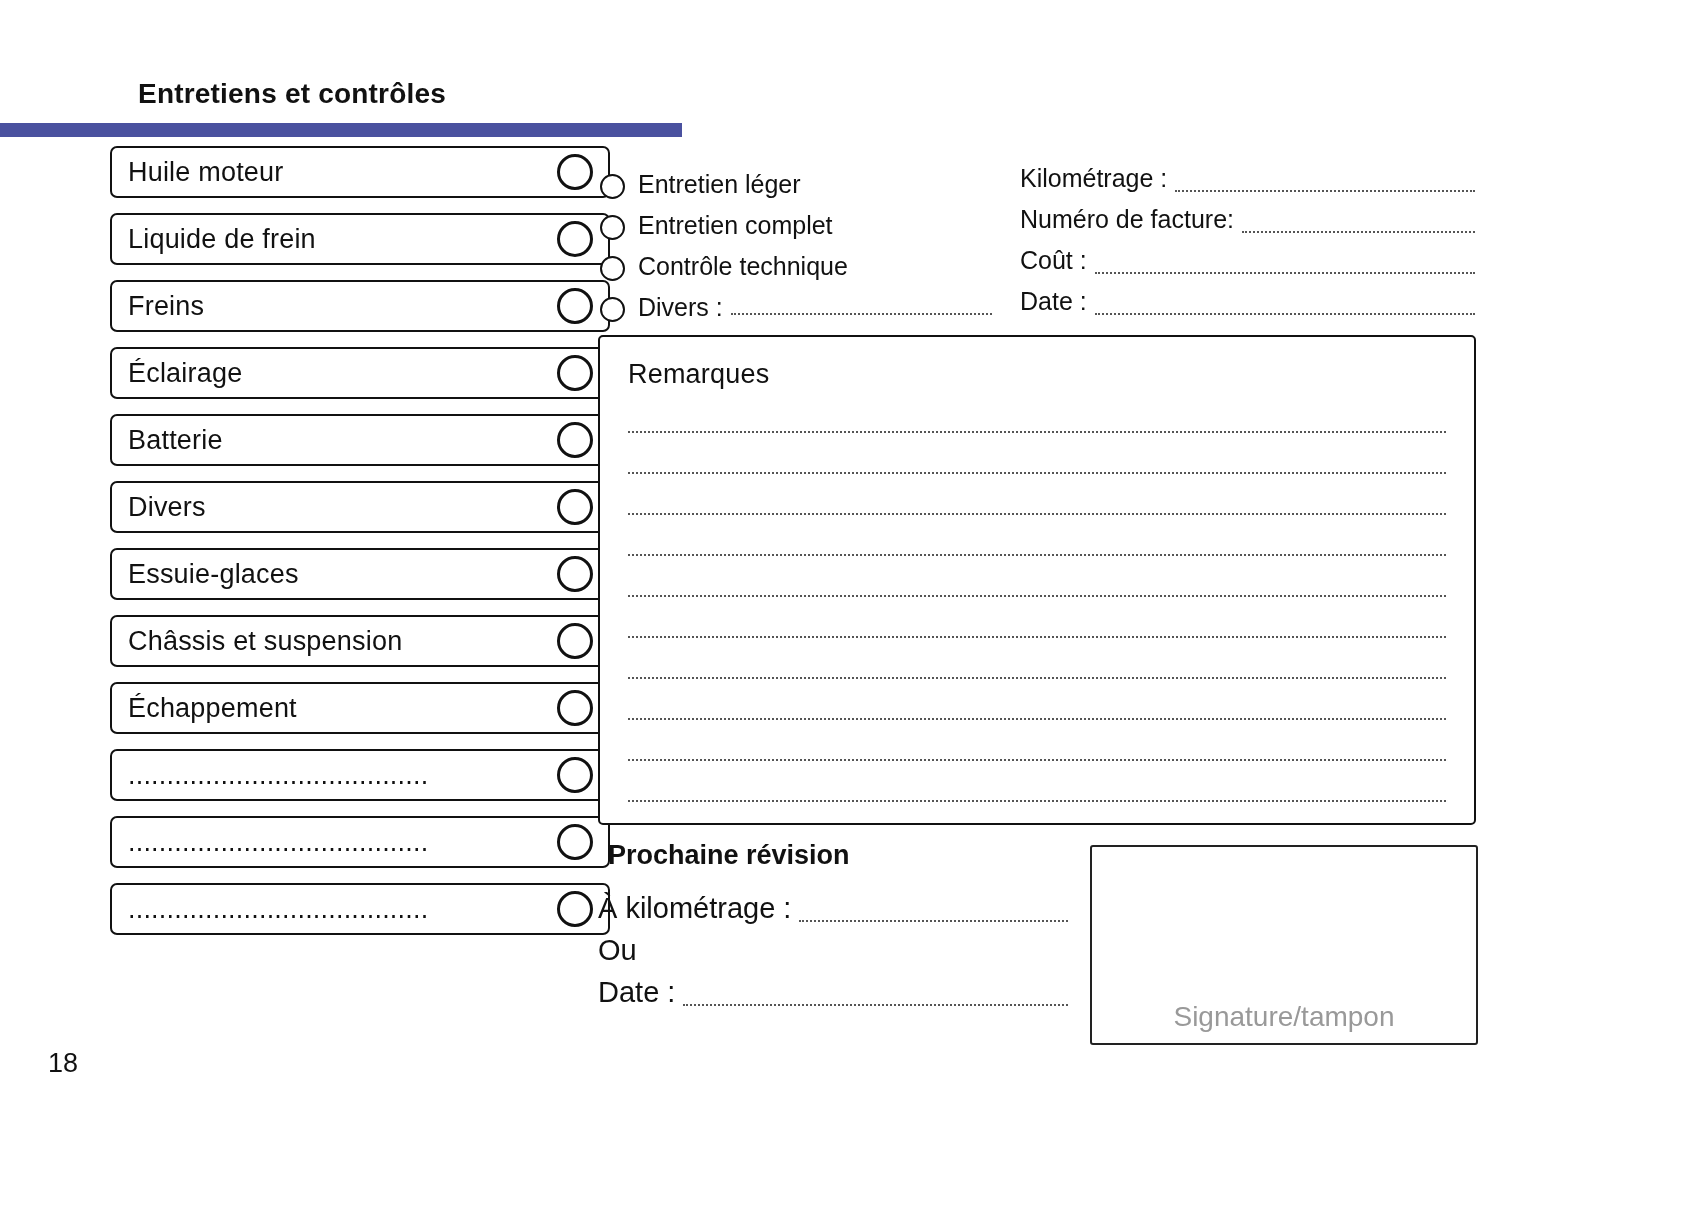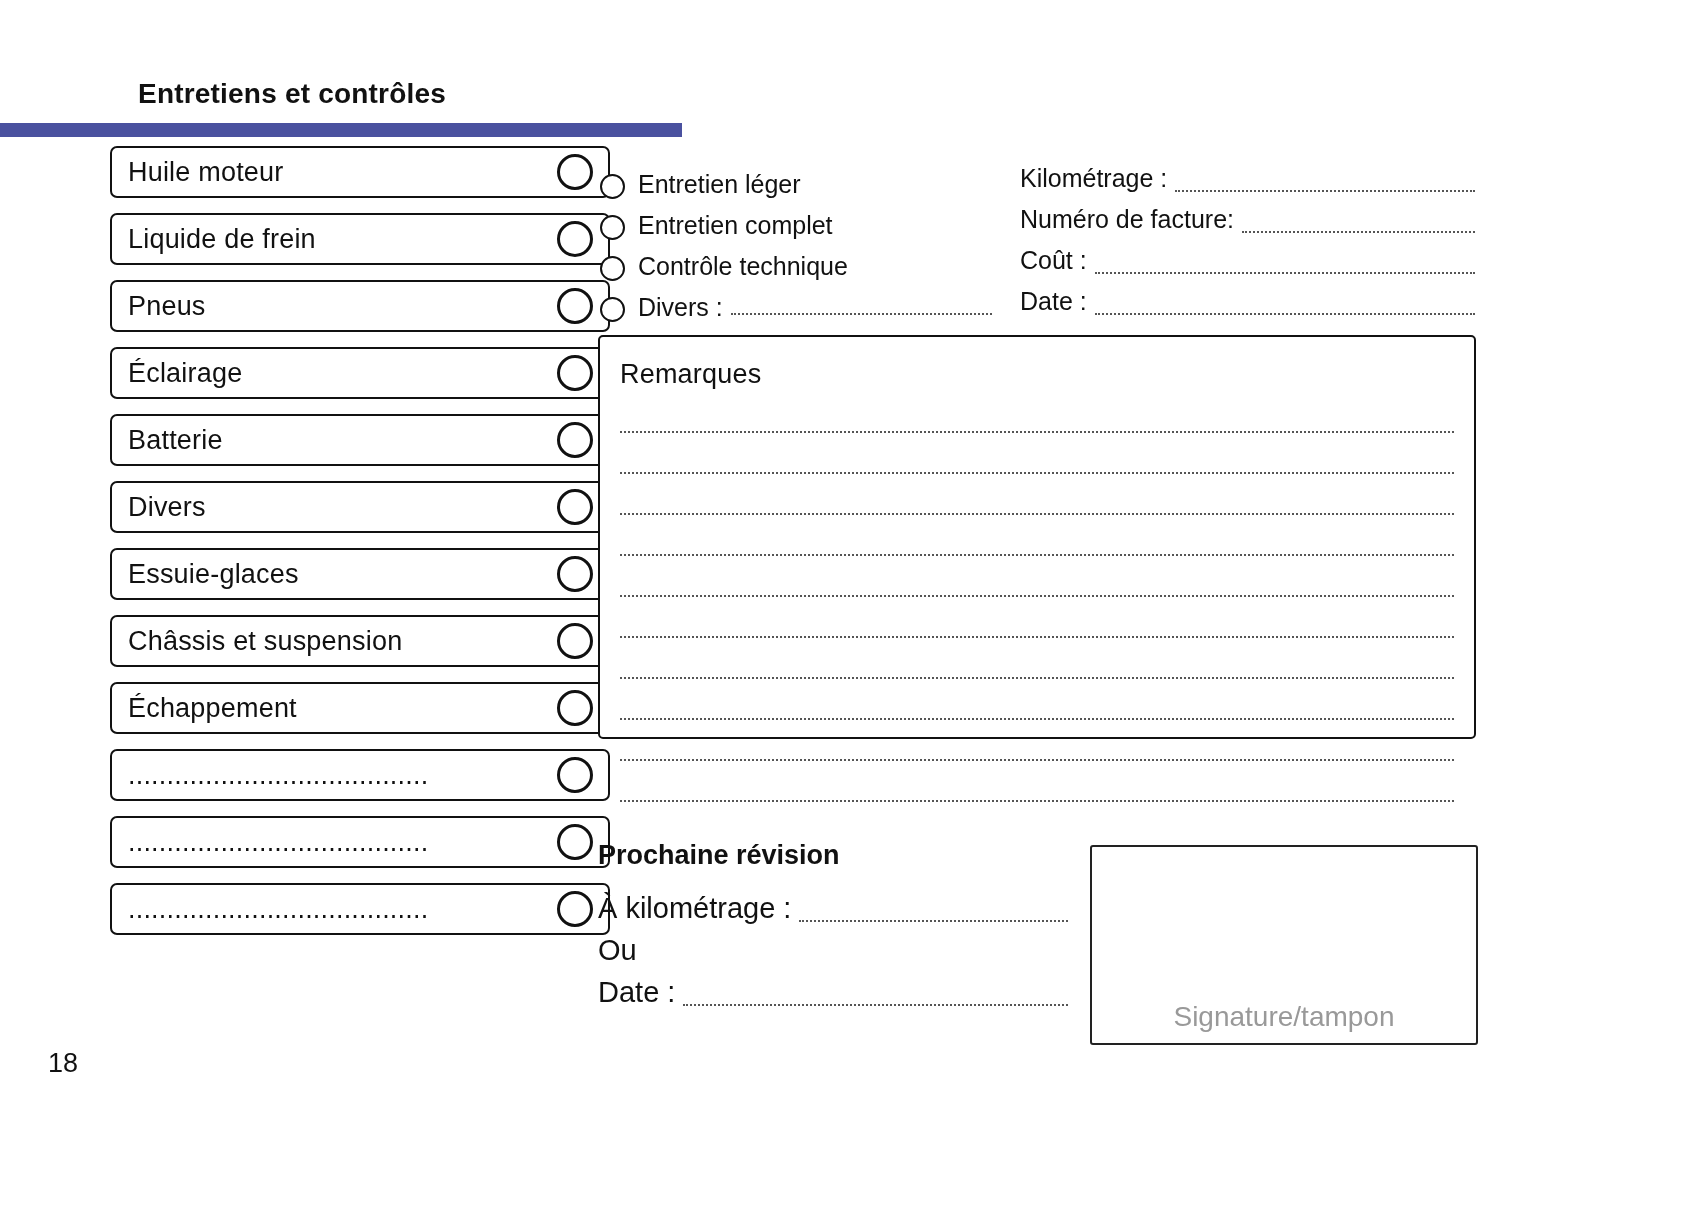--- a/index.html
+++ b/index.html
@@ -113,24 +113,24 @@
     font-size: 25px;
   }
   .field-row .flabel { white-space: nowrap; text-align: right; }
 
   
   .remarks-box {
     position: absolute;
     left: 598px;
     top: 335px;
     width: 878px;
-    height: 404px;
+    height: 490px;
     border: 2.5px solid #111;
     border-radius: 5px;
-    padding: 22px 20px;
+    padding: 22px 28px;
     background: #fff;
   }
   .remarks-title {
     font-size: 27px;
     letter-spacing: 0.2px;
   }
   .remarks-lines { margin-top: 2px; }
   .dotline {
     height: 41px;
     border-bottom: 2px dotted #555;
@@ -140,20 +140,21 @@
   .next-service {
     position: absolute;
     left: 598px;
     top: 840px;
     width: 470px;
   }
   .ns-title {
     font-size: 27px;
     font-weight: 700;
     margin-bottom: 16px;
+    margin-left: 10px;
   }
   .ns-row {
     display: flex;
     align-items: center;
     height: 42px;
     font-size: 29px;
   }
   .ns-row .nslabel { white-space: nowrap; }
 
   
@@ -194,21 +195,21 @@
   <div class="checklist">
     <div class="check-row">
       <span class="check-label">Huile moteur</span>
       <span class="check-circle"></span>
     </div>
     <div class="check-row">
       <span class="check-label">Liquide de frein</span>
       <span class="check-circle"></span>
     </div>
     <div class="check-row">
-      <span class="check-label">Pneus</span>
+      <span class="check-label">Freins</span>
       <span class="check-circle"></span>
     </div>
     <div class="check-row">
       <span class="check-label">Éclairage</span>
       <span class="check-circle"></span>
     </div>
     <div class="check-row">
       <span class="check-label">Batterie</span>
       <span class="check-circle"></span>
     </div>

